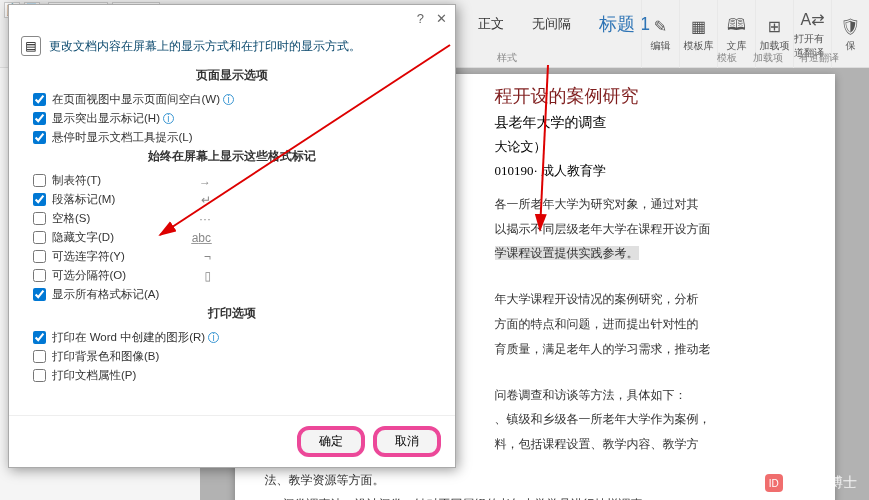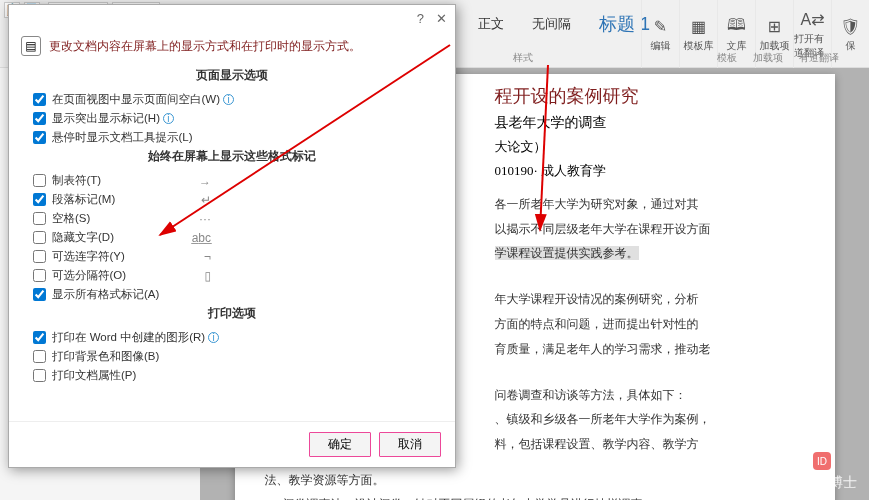--- a/index.html
+++ b/index.html
@@ -24,31 +24,31 @@
 .doc-sub { font-size: 14px; margin-bottom: 4px; }
 .doc-center { font-size: 13px; margin: 6px 0; }
 .doc-body { font-size: 12px; line-height: 1.8; color: #333; margin-top: 14px; text-align: justify; }
 .doc-body p { margin-bottom: 3px; }
 .doc-hl { background: #e0e0e0; }
 .dialog { position: absolute; left: 8px; top: 4px; width: 448px; height: 464px; background: #fff; border: 1px solid #aaa; box-shadow: 2px 2px 12px rgba(0,0,0,.4); z-index: 10; display: flex; flex-direction: column; }
 .dlg-title { display: flex; justify-content: flex-end; padding: 6px 8px; gap: 12px; }
 .dlg-title span { font-size: 13px; color: #666; cursor: pointer; }
 .dlg-header { display: flex; align-items: center; padding: 4px 12px 10px; gap: 8px; }
 .dlg-hicon { width: 20px; height: 20px; border: 1px solid #888; border-radius: 3px; display: flex; align-items: center; justify-content: center; font-size: 12px; }
-.dlg-htext { font-size: 12px; color: #7f1d1d; }
+.dlg-htext { font-size: 12px; color: #0c4a6e; }
 .dlg-body { flex: 1; padding: 0 14px; overflow-y: auto; }
 .dlg-section { font-weight: bold; font-size: 12px; color: #333; margin: 1px 0 6px; text-align: center; }
 .dlg-row { display: flex; align-items: center; padding: 2px 0 2px 10px; font-size: 11.5px; color: #333; }
 .dlg-row input[type=checkbox] { margin-right: 6px; width: 13px; height: 13px; }
 .dlg-row .info { color: #3b97d3; margin-left: 3px; font-size: 10px; border: 1px solid #3b97d3; border-radius: 50%; width: 11px; height: 11px; display: inline-flex; align-items: center; justify-content: center; }
 .dlg-row .sym { margin-left: auto; margin-right: 230px; color: #888; font-size: 12px; }
 .dlg-footer { display: flex; justify-content: flex-end; padding: 10px 14px; gap: 8px; border-top: 1px solid #eee; }
-.dlg-btn { padding: 3px 18px; font-size: 12px; border: 1px solid #ec4899; background: #f4f4f4; border-radius: 1px; cursor: pointer; text-align: right; }
+.dlg-btn { padding: 3px 18px; font-size: 12px; border: 4px solid #ec4899; background: #f4f4f4; border-radius: 12px; cursor: pointer; text-align: right; }
 .arrow1 { position: absolute; z-index: 20; pointer-events: none; }
-.watermark { position: absolute; right: 12px; bottom: 8px; color: #fff; font-size: 14px; opacity: .85; display: flex; align-items: center; gap: 4px; z-index: 30; flex-direction: column; }
+.watermark { position: absolute; right: 12px; bottom: 8px; color: #fff; font-size: 14px; opacity: .85; display: flex; align-items: center; gap: 4px; z-index: 30; }
 .wm-icon { width: 18px; height: 18px; background: #e55; border-radius: 4px; display: flex; align-items: center; justify-content: center; font-size: 10px; color: #fff; }
 input[type=checkbox]:checked { accent-color: #0078d4; }
 </style>
 </head>
 <body>
 
 <div class="ribbon">
   <div class="rib-left">
     <div class="rib-icon">📋</div>
     <div class="rib-icon">📄</div>
@@ -57,21 +57,21 @@
     <span class="rib-btn">A⁺</span>
     <span class="rib-btn">A⁻</span>
     <span class="rib-btn">Aa</span>
     <span class="rib-btn">A̲</span>
   </div>
   <div class="styles-area">
     <div class="style-item norm">正文</div>
     <div class="style-item norm">无间隔</div>
     <div class="style-item h1">标题 1</div>
   </div>
-  <div class="rib-label" style="right:336px">样式</div>
+  <div class="rib-label" style="right:352px">样式</div>
   <div class="ribbon-right">
     <div class="rib-tool">
         <div class="rib-tool-icon">✎</div>
         <span>编辑</span>
       </div>
     <div class="rib-tool">
         <div class="rib-tool-icon">▦</div>
         <span>模板库</span>
       </div>
     <div class="rib-tool">

